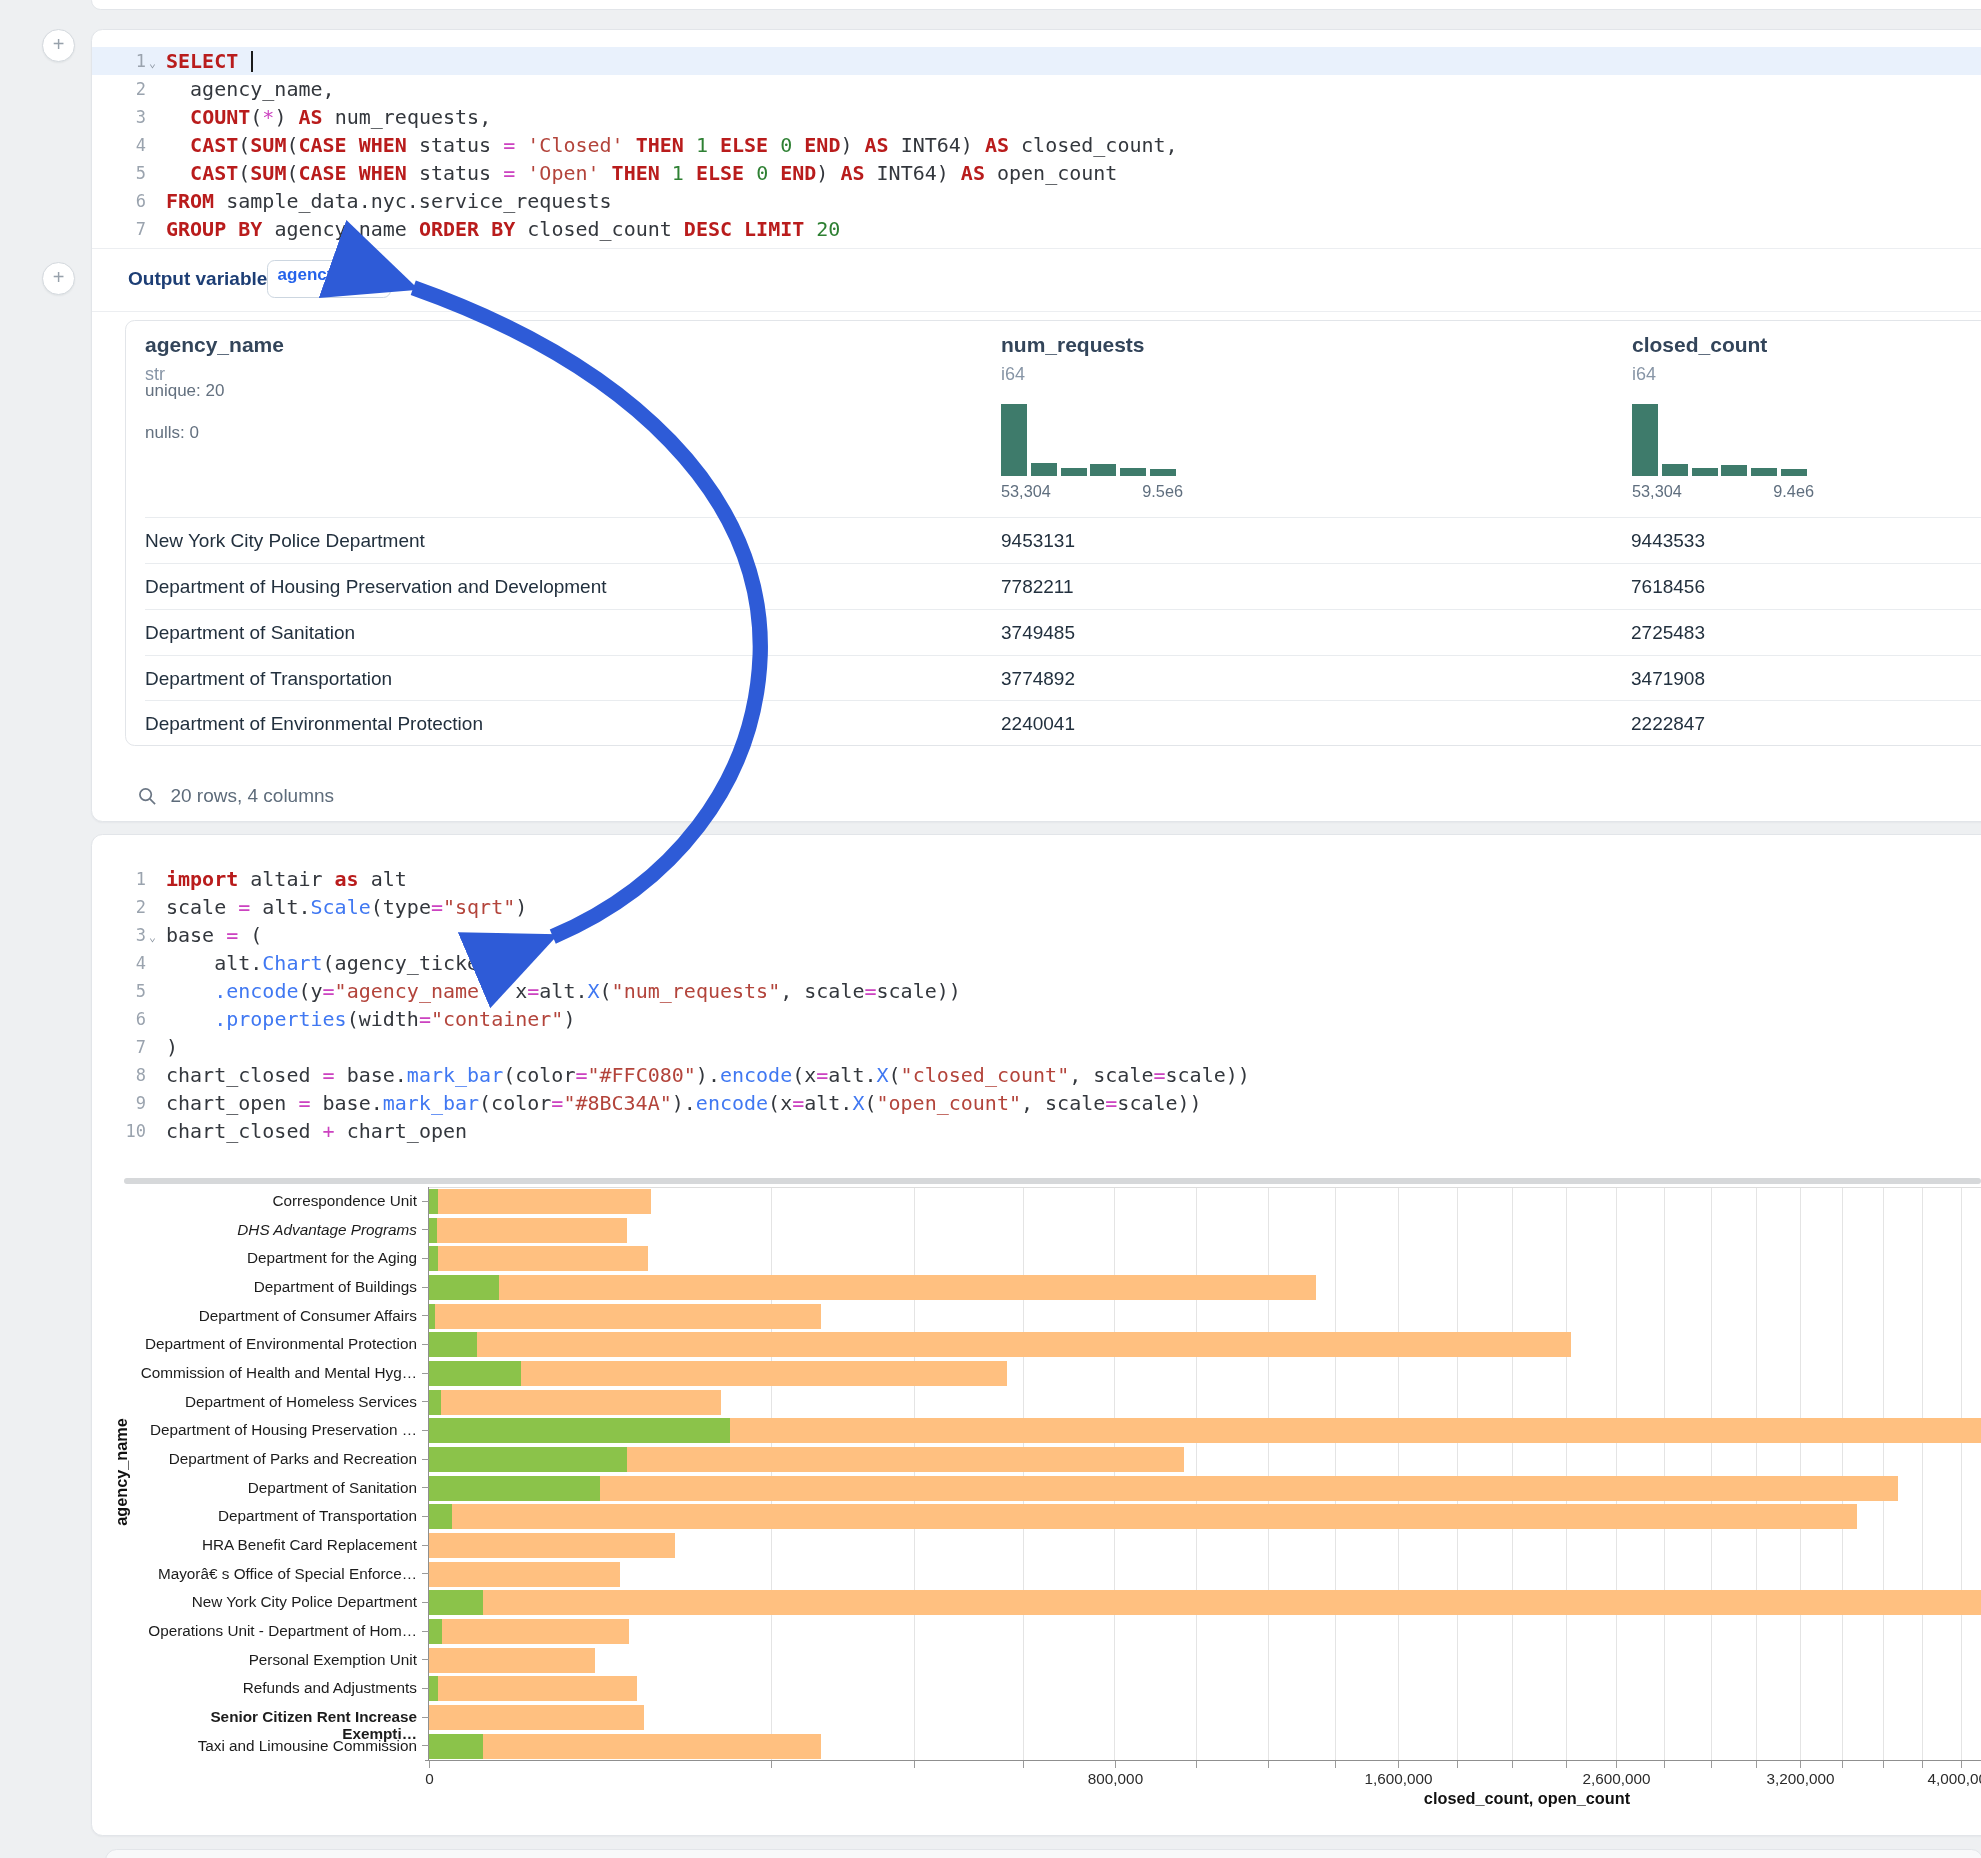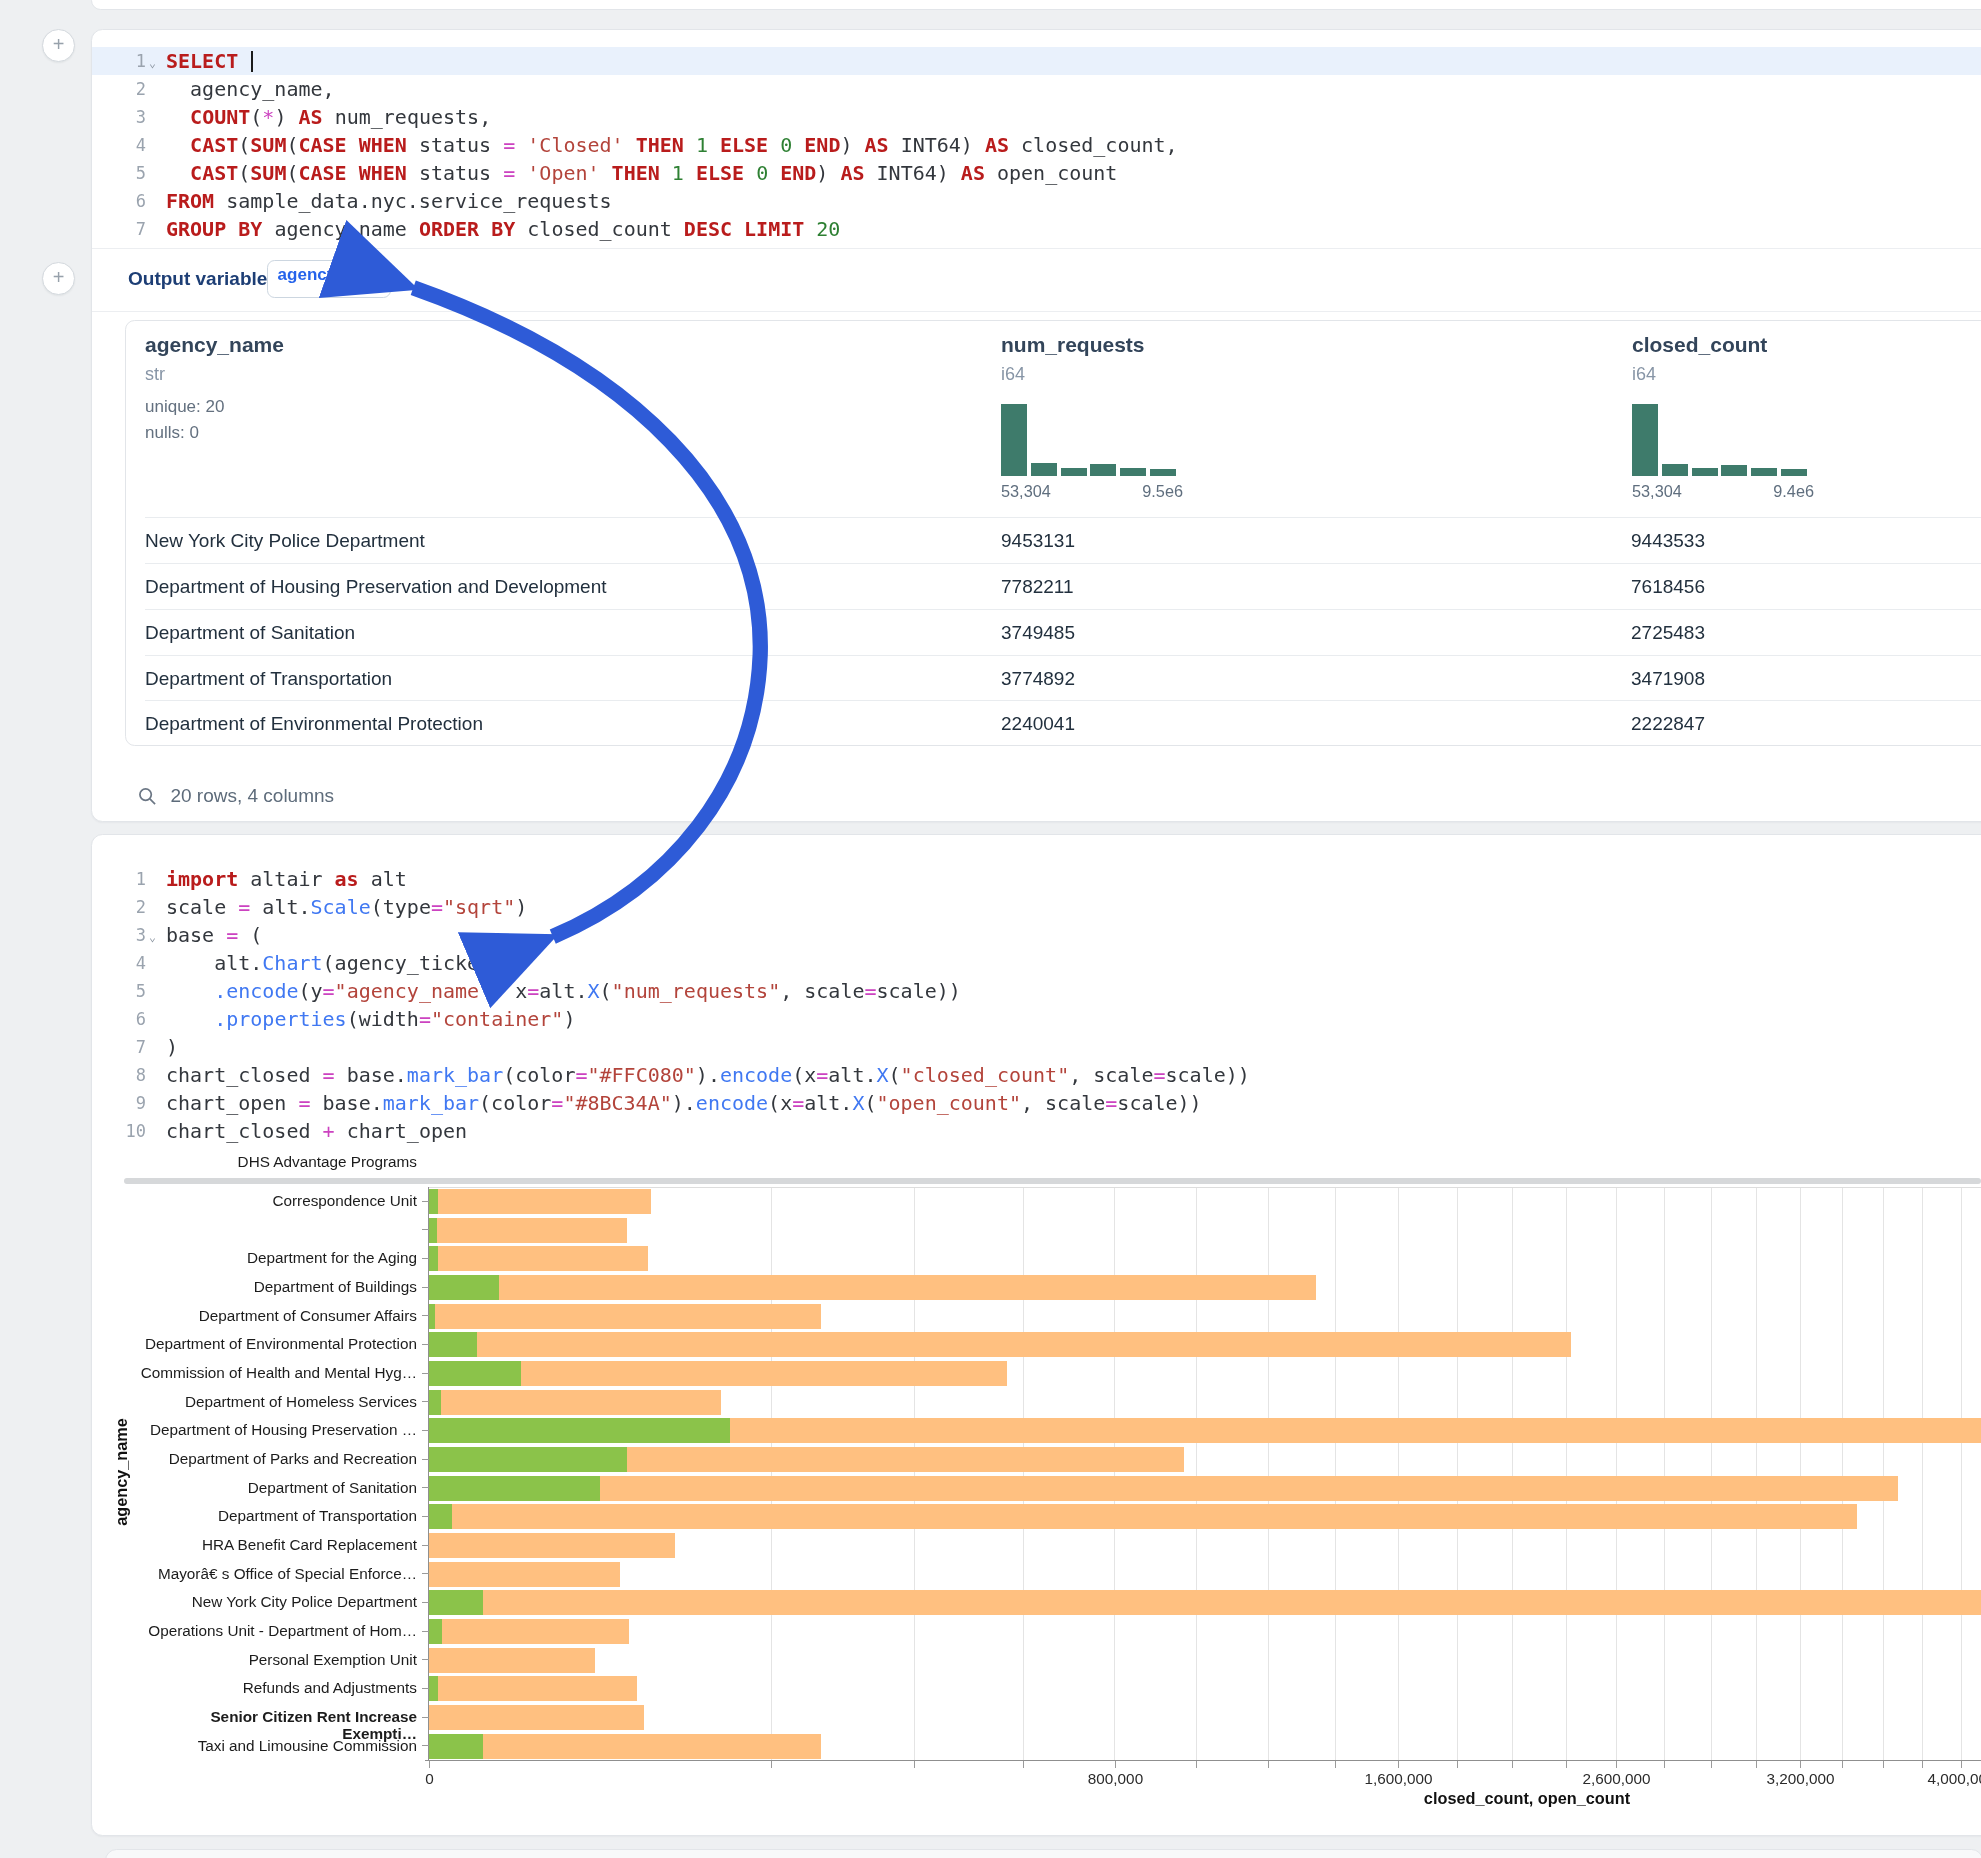--- a/index.html
+++ b/index.html
@@ -79,21 +79,21 @@
       </div>
 
     <div id="outvar-row">
       <span id="outvar-label">Output variable:</span>
       <span id="outvar-badge">agency_tickets</span>
     </div>
 
     <div id="table-card">
         <div class="col-h-name" style="left: 19px;">agency_name</div>
         <div class="col-h-type" style="left: 19px;">str</div>
-        <div class="col-h-stat" style="left: 19px; top: 76px;">unique: 20</div>
+        <div class="col-h-stat" style="left: 19px; top: 60px;">unique: 20</div>
         <div class="col-h-stat" style="left: 19px; top: 102px;">nulls: 0</div>
         <div class="col-h-name" style="left: 875px;">num_requests</div>
         <div class="col-h-type" style="left: 875px;">i64</div>
         <div class="hist" style="left: 875px;">
           <div class="hbar" style="height: 72px; background: rgb(62, 123, 107);"></div>
           <div class="hbar" style="height: 13.4px; background: rgb(62, 123, 107);"></div>
           <div class="hbar" style="height: 7.6px; background: rgb(62, 123, 107);"></div>
           <div class="hbar" style="height: 12.4px; background: rgb(62, 123, 107);"></div>
           <div class="hbar" style="height: 7.6px; background: rgb(62, 123, 107);"></div>
           <div class="hbar" style="height: 6.7px; background: rgb(62, 123, 107);"></div>
@@ -221,21 +221,21 @@
       <div class="bar" style="left: 0px; top: 517px; width: 215px; background: rgb(255, 192, 128);"></div>
       <div class="bar" style="left: 0px; top: 517px; width: 0px; background: rgb(139, 195, 74);"></div>
       <div class="bar" style="left: 0px; top: 546px; width: 392px; background: rgb(255, 192, 128);"></div>
       <div class="bar" style="left: 0px; top: 546px; width: 54px; background: rgb(139, 195, 74);"></div>
     </div>
   <div id="yaxis-line"></div>
   <div id="xaxis-line"></div>
   <div id="axis-layer" style="position:absolute;left:0;top:0;">
       <div class="ylab" style="top: 1192px;">Correspondence Unit</div>
       <div class="ytick" style="top: 1201px;"></div>
-      <div class="ylab" style="top: 1153px;">DHS Advantage Programs</div>
+      <div class="ylab" style="top: 1221px; font-style: italic;">DHS Advantage Programs</div>
       <div class="ytick" style="top: 1229px;"></div>
       <div class="ylab" style="top: 1249px;">Department for the Aging</div>
       <div class="ytick" style="top: 1258px;"></div>
       <div class="ylab" style="top: 1278px;">Department of Buildings</div>
       <div class="ytick" style="top: 1287px;"></div>
       <div class="ylab" style="top: 1307px;">Department of Consumer Affairs</div>
       <div class="ytick" style="top: 1315px;"></div>
       <div class="ylab" style="top: 1335px;">Department of Environmental Protection</div>
       <div class="ytick" style="top: 1344px;"></div>
       <div class="ylab" style="top: 1364px;">Commission of Health and Mental Hyg…</div>

